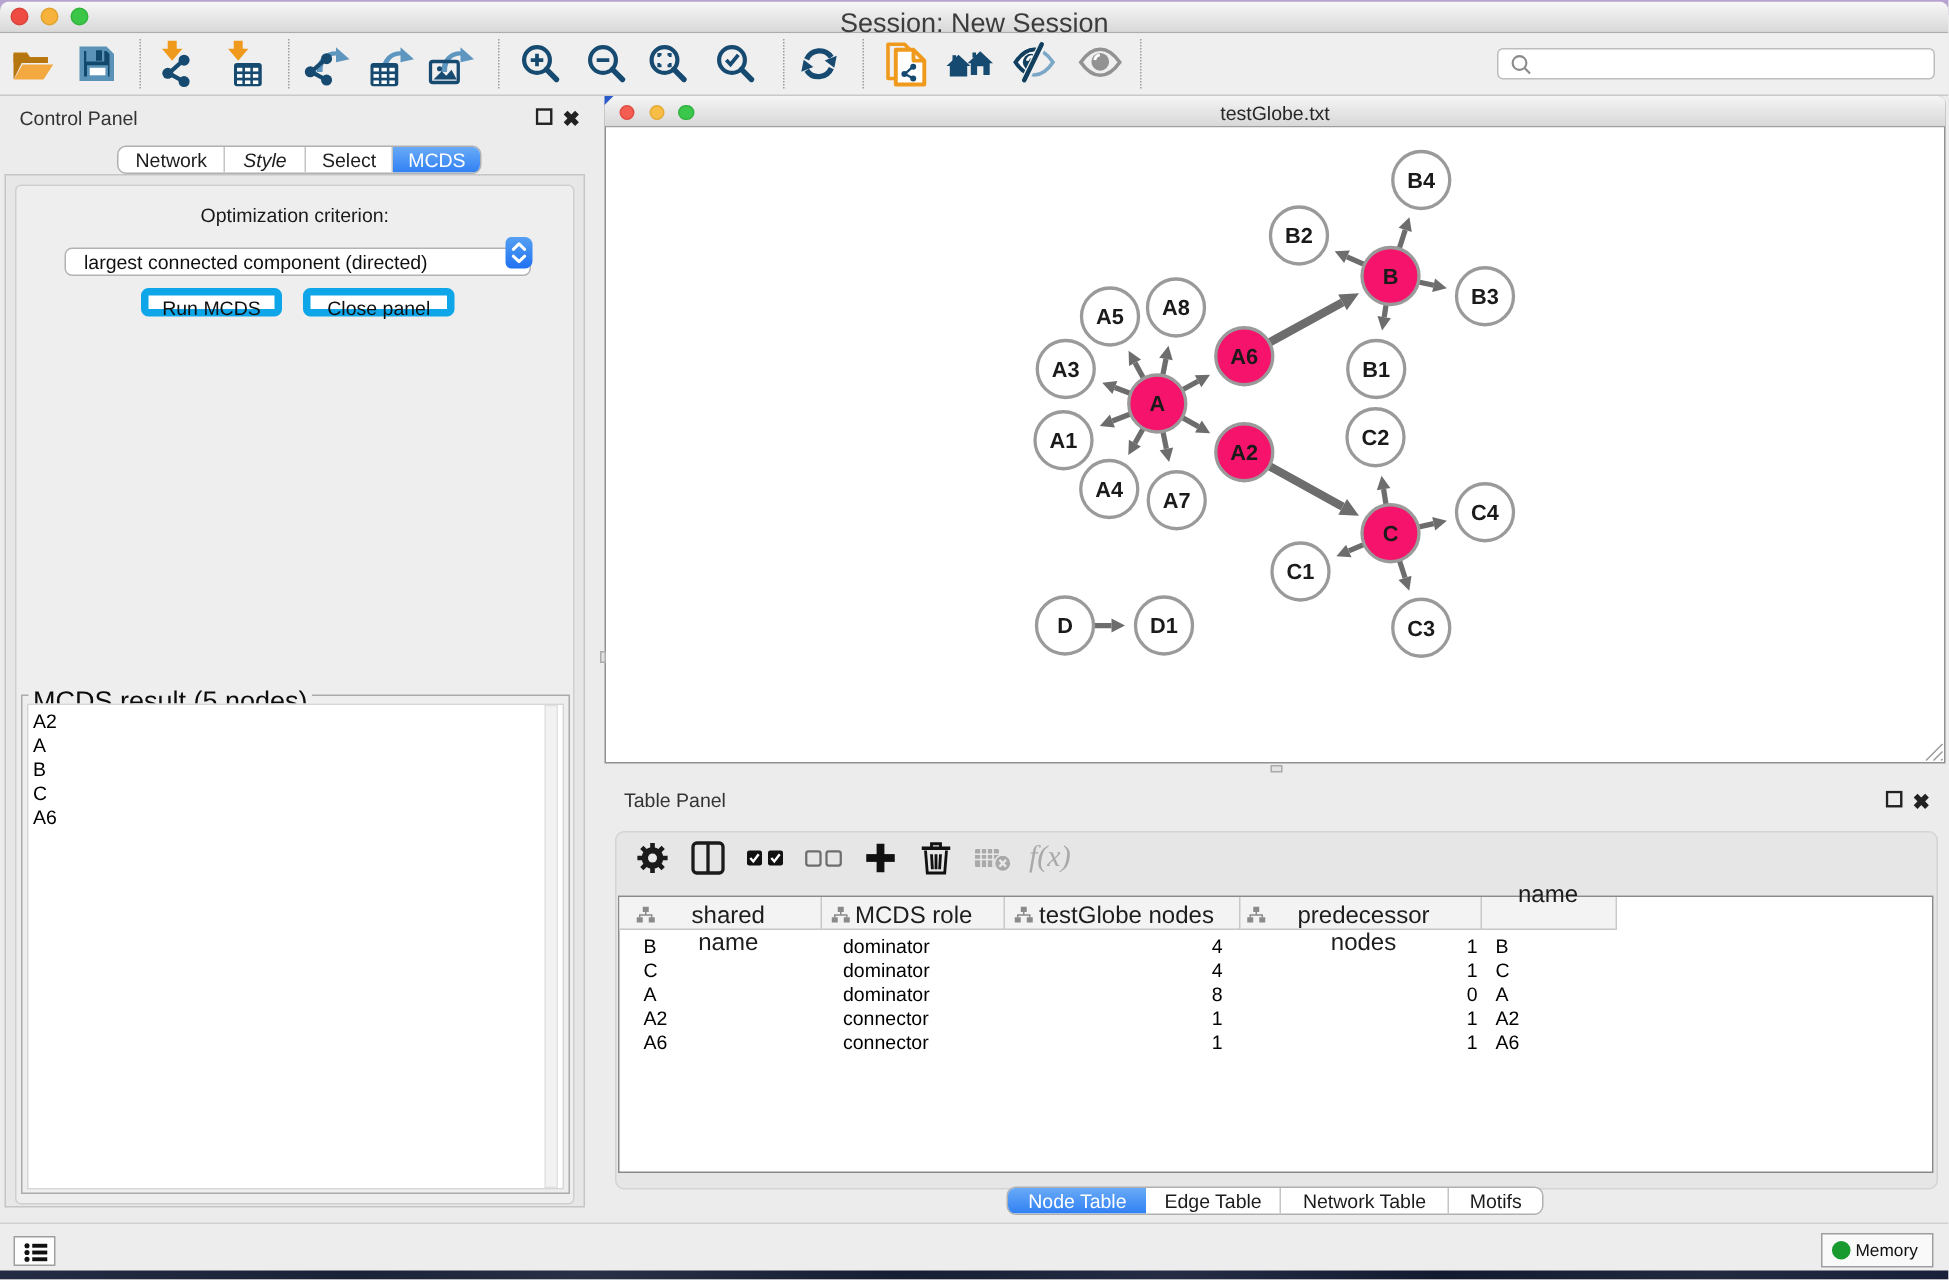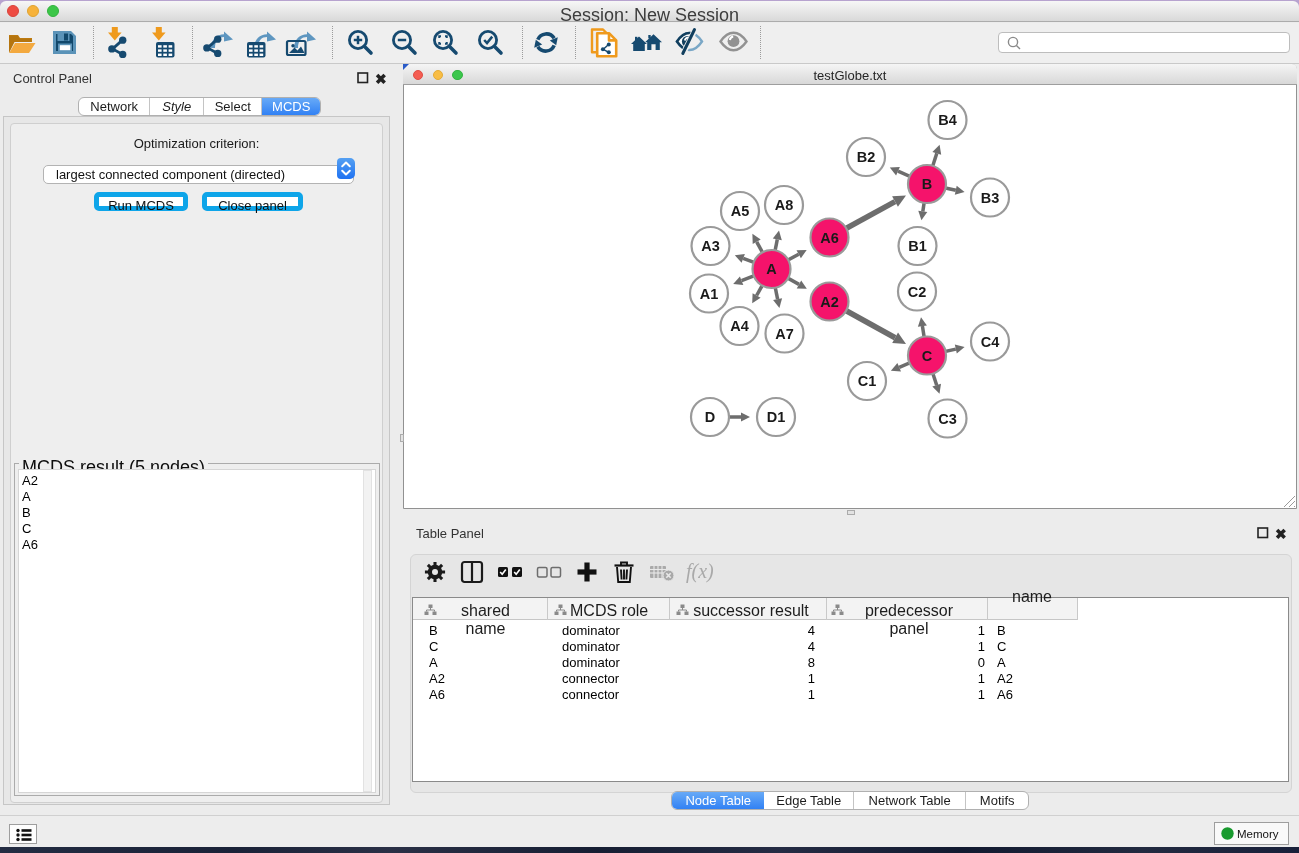--- a/index.html
+++ b/index.html
@@ -428,30 +428,30 @@
   </svg>
 <div class="abs hcell" style="left:570px;top:602px;width:83px;">MCDS role</div>
 <svg class="abs" style="left:676px;top:604px" width="13" height="12">
     <g fill="#8a8a8a">
       <rect x="4.5" y="0.5" width="4" height="3.5"></rect>
       <rect x="0.5" y="7.5" width="4" height="3.5"></rect>
       <rect x="8.5" y="7.5" width="4" height="3.5"></rect>
     </g>
     <path d="M6.5 4 L6.5 6 M2.5 7.5 L2.5 6 L10.5 6 L10.5 7.5" fill="none" stroke="#8a8a8a" stroke-width="1"></path>
   </svg>
-<div class="abs hcell" style="left:692px;top:602px;width:118px;text-align:center;">successor result</div>
+<div class="abs hcell" style="left:692px;top:602px;width:118px;text-align:center;">testGlobe nodes</div>
 <svg class="abs" style="left:831px;top:604px" width="13" height="12">
     <g fill="#8a8a8a">
       <rect x="4.5" y="0.5" width="4" height="3.5"></rect>
       <rect x="0.5" y="7.5" width="4" height="3.5"></rect>
       <rect x="8.5" y="7.5" width="4" height="3.5"></rect>
     </g>
     <path d="M6.5 4 L6.5 6 M2.5 7.5 L2.5 6 L10.5 6 L10.5 7.5" fill="none" stroke="#8a8a8a" stroke-width="1"></path>
   </svg>
-<div class="abs hcell" style="left:847px;top:602px;width:124px;text-align:center;">predecessor panel</div>
+<div class="abs hcell" style="left:847px;top:602px;width:124px;text-align:center;">predecessor nodes</div>
 <div class="abs hcell" style="left:987px;top:588px;width:90px;text-align:center;">name</div>
 <div class="abs rcell" style="left:429px;top:623px;">B</div>
 <div class="abs rcell" style="left:562px;top:623px;">dominator</div>
 <div class="abs rcell" style="left:669px;top:623px;width:146px;text-align:right;">4</div>
 <div class="abs rcell" style="left:826px;top:623px;width:159px;text-align:right;">1</div>
 <div class="abs rcell" style="left:997px;top:623px;">B</div>
 <div class="abs rcell" style="left:429px;top:639px;">C</div>
 <div class="abs rcell" style="left:562px;top:639px;">dominator</div>
 <div class="abs rcell" style="left:669px;top:639px;width:146px;text-align:right;">4</div>
 <div class="abs rcell" style="left:826px;top:639px;width:159px;text-align:right;">1</div>

